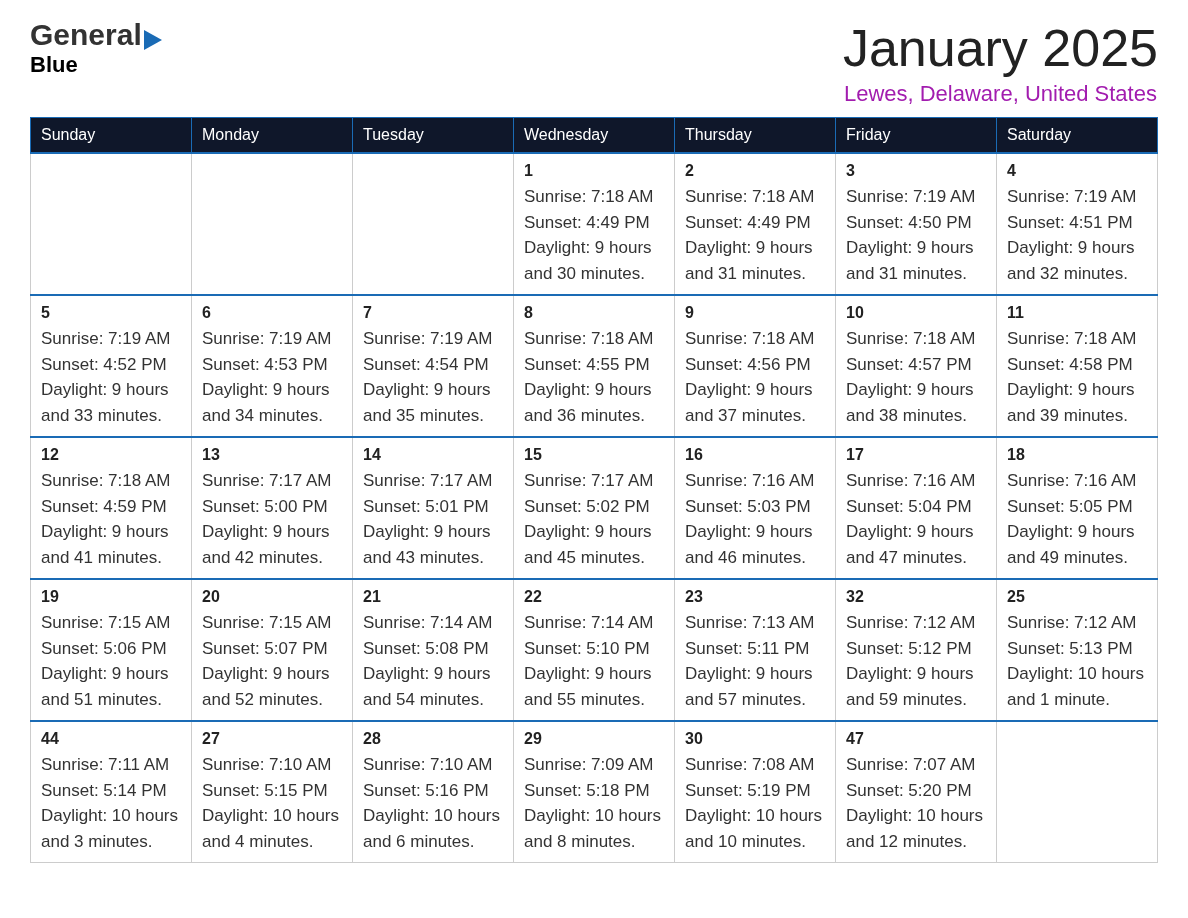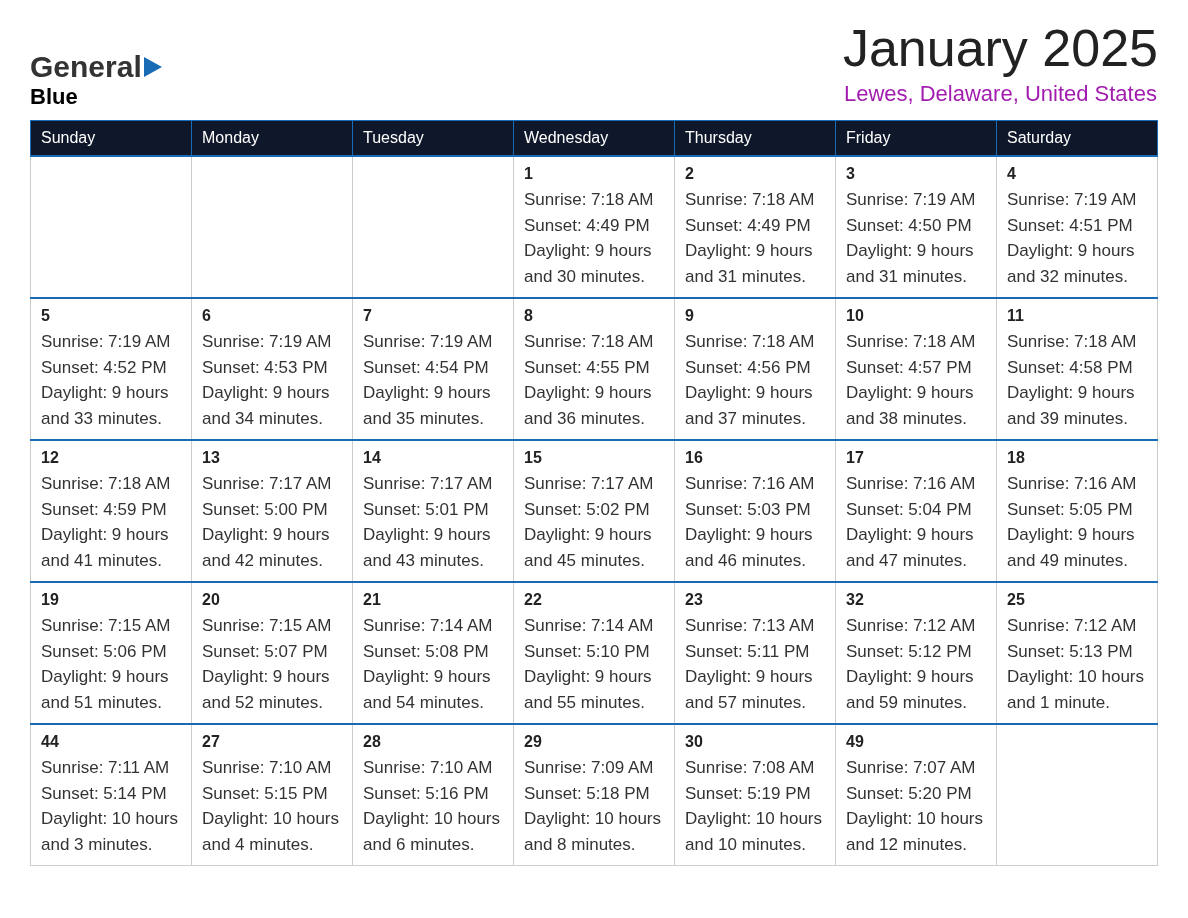--- a/index.html
+++ b/index.html
@@ -76,23 +76,22 @@
     .day-info {
       font-size: 17px;
       line-height: 1.5;
       color: #333;
     }
     tr td:first-child {
       border-left: 1px solid #ccc;
     }
     .logo-wrapper {
       display: flex;
-      align-items: center;
+      align-items: flex-end;
       gap: 0;
-      margin-top: 32px;
     }
     .logo-main {
       font-size: 30px;
       font-weight: bold;
       color: #333;
       line-height: 1;
     }
     .logo-arrow {
       display: inline-block;
       margin-left: 2px;
@@ -352,21 +351,21 @@
 and 8 minutes.</div>
         </td>
         <td>
           <span class="day-number">30</span>
           <div class="day-info" style="white-space: pre-line;">Sunrise: 7:08 AM
 Sunset: 5:19 PM
 Daylight: 10 hours
 and 10 minutes.</div>
         </td>
         <td>
-          <span class="day-number">49</span>
+          <span class="day-number">47</span>
           <div class="day-info" style="white-space: pre-line;">Sunrise: 7:07 AM
 Sunset: 5:20 PM
 Daylight: 10 hours
 and 12 minutes.</div>
         </td>
         <td></td>
       </tr>
     </tbody>
 </table>
 

